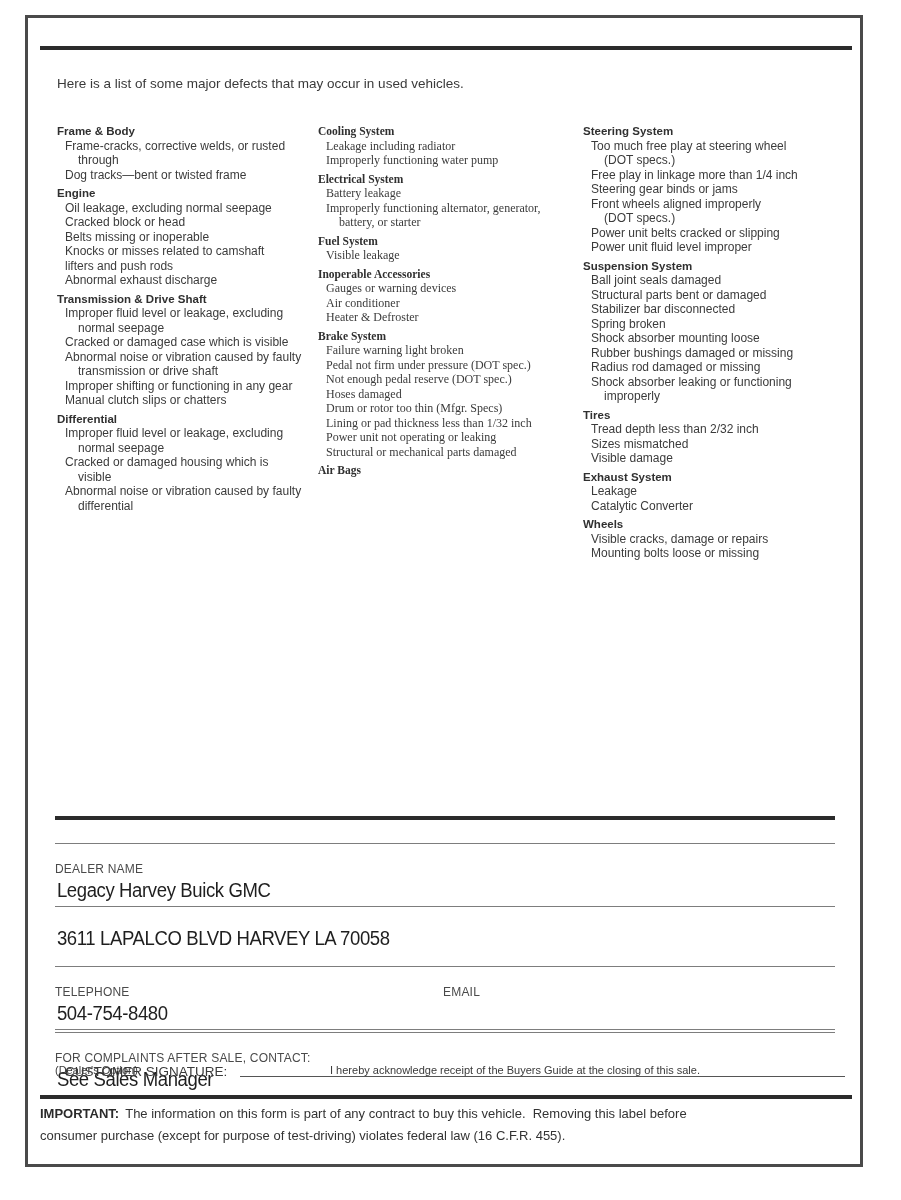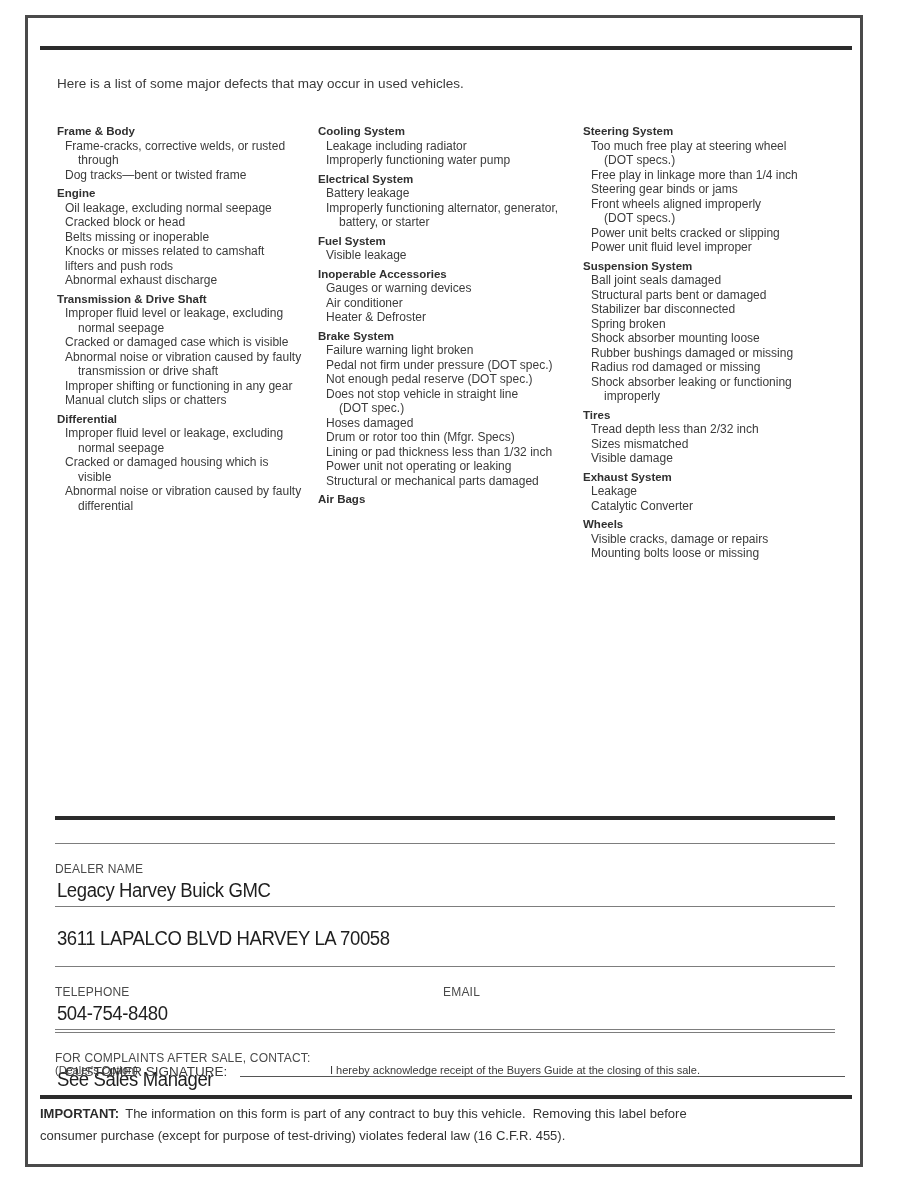--- a/index.html
+++ b/index.html
@@ -13,21 +13,21 @@
     border:3px solid #4a4a4a;box-sizing:border-box;background:#fff;
   }
   .rule{position:absolute;left:40px;width:812px;height:4px;background:#2b2b2b;}
   .rule.top{top:46px;}
   .rule.dealer{top:816px;}
   .rule.important{top:1095px;}
   .intro{position:absolute;left:57px;top:76px;font-size:13.5px;color:#3a3a3a;}
   .columns{position:absolute;left:57px;top:124px;width:796px;display:flex;}
   .col{box-sizing:border-box;}
   .col1{width:261px;}
-  .col2{width:265px;}
+  .col2{width:265px;font-family:Liberation Serif, serif;}
   .col3{width:270px;}
   .section + .section{margin-top:4px;}
   .section-title{font-weight:bold;font-size:11.5px;line-height:14.5px;color:#303030;}
   .item{
     font-size:12px;line-height:14.5px;color:#3b3b3b;
     padding-left:21px;text-indent:-13px;white-space:pre-wrap;
   }
   
   .dealer{position:absolute;left:55px;top:843px;width:780px;}
   .drow{border-top:1.6px solid #7d7d7d;padding-top:18px;}
@@ -127,22 +127,20 @@
         <div class="section-title">Inoperable Accessories</div>
         <div class="item">Gauges or warning devices</div>
         <div class="item">Air conditioner</div>
         <div class="item">Heater &amp; Defroster</div>
       </div>
       <div class="section">
         <div class="section-title">Brake System</div>
         <div class="item">Failure warning light broken</div>
         <div class="item">Pedal not firm under pressure (DOT spec.)</div>
         <div class="item">Not enough pedal reserve (DOT spec.)</div>
-        <div class="item">Does not stop vehicle in straight line
-(DOT spec.)</div>
         <div class="item">Hoses damaged</div>
         <div class="item">Drum or rotor too thin (Mfgr. Specs)</div>
         <div class="item">Lining or pad thickness less than 1/32 inch</div>
         <div class="item">Power unit not operating or leaking</div>
         <div class="item">Structural or mechanical parts damaged</div>
       </div>
       <div class="section">
         <div class="section-title">Air Bags</div>
       </div>
     </div>

